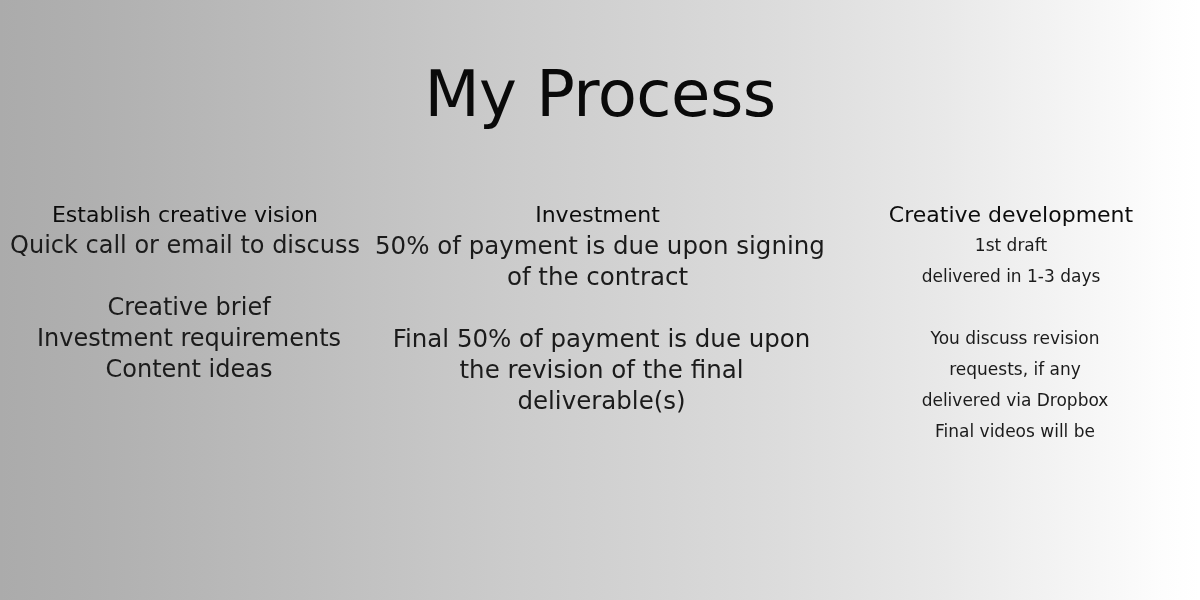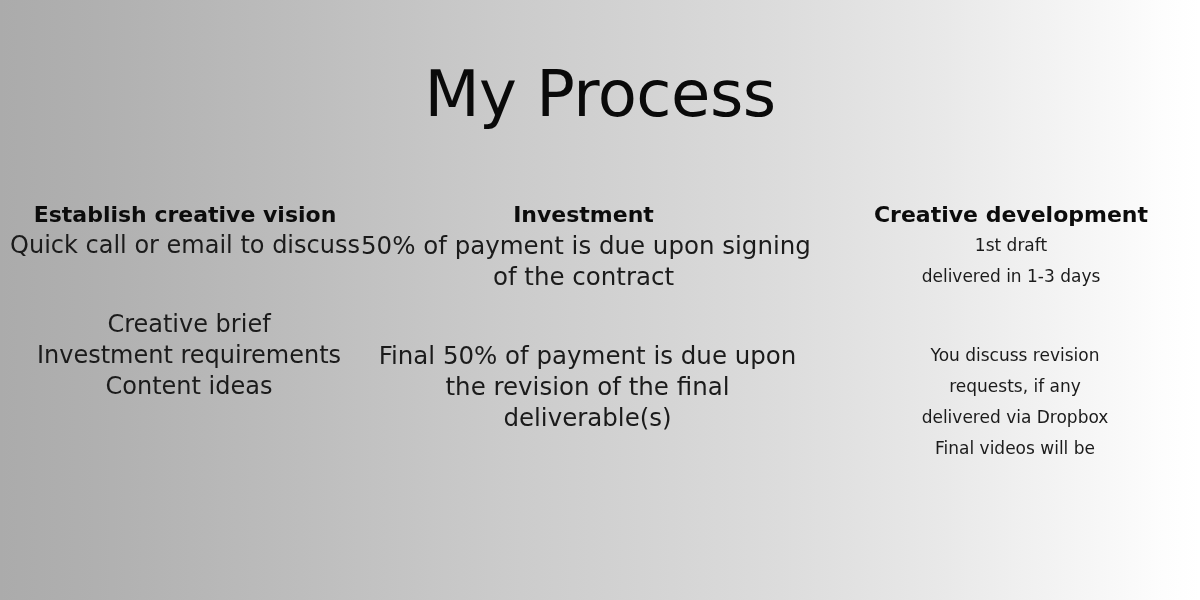--- a/index.html
+++ b/index.html
@@ -58,50 +58,50 @@
   .column {
     position: absolute;
     top: 0;
     text-align: center;
     color: #1b1b1b;
   }
 
   .column-heading {
     font-size: 22px;
     line-height: 30px;
-    font-weight: bold;
+    font-weight: normal;
     color: #0c0c0c;
     white-space: nowrap;
   }
 
   .column-body {
     font-size: 24.5px;
     line-height: 31px;
     font-weight: normal;
     color: #1b1b1b;
   }
 
   .para {
     margin: 0;
     text-align: center;
   }
 
   .para + .para {
-    margin-top: 48px;
+    margin-top: 31px;
     padding-left: 8px;
   }
 
   .line {
     display: block;
     white-space: nowrap;
   }
 
   
   #column-1 { left: 0px;   width: 370px; }
-  #column-2 { left: 361px; width: 445px; }
+  #column-2 { left: 375px; width: 445px; }
   #column-3 { left: 858px; width: 306px; }
 
   #column-1 .column-body { font-size: 24px; }
   #column-2 .column-body { font-size: 24.5px; }
   #column-3 .column-body { font-size: 17px; }
 </style>
 </head>
 <body>
 
 <div id="slide">

